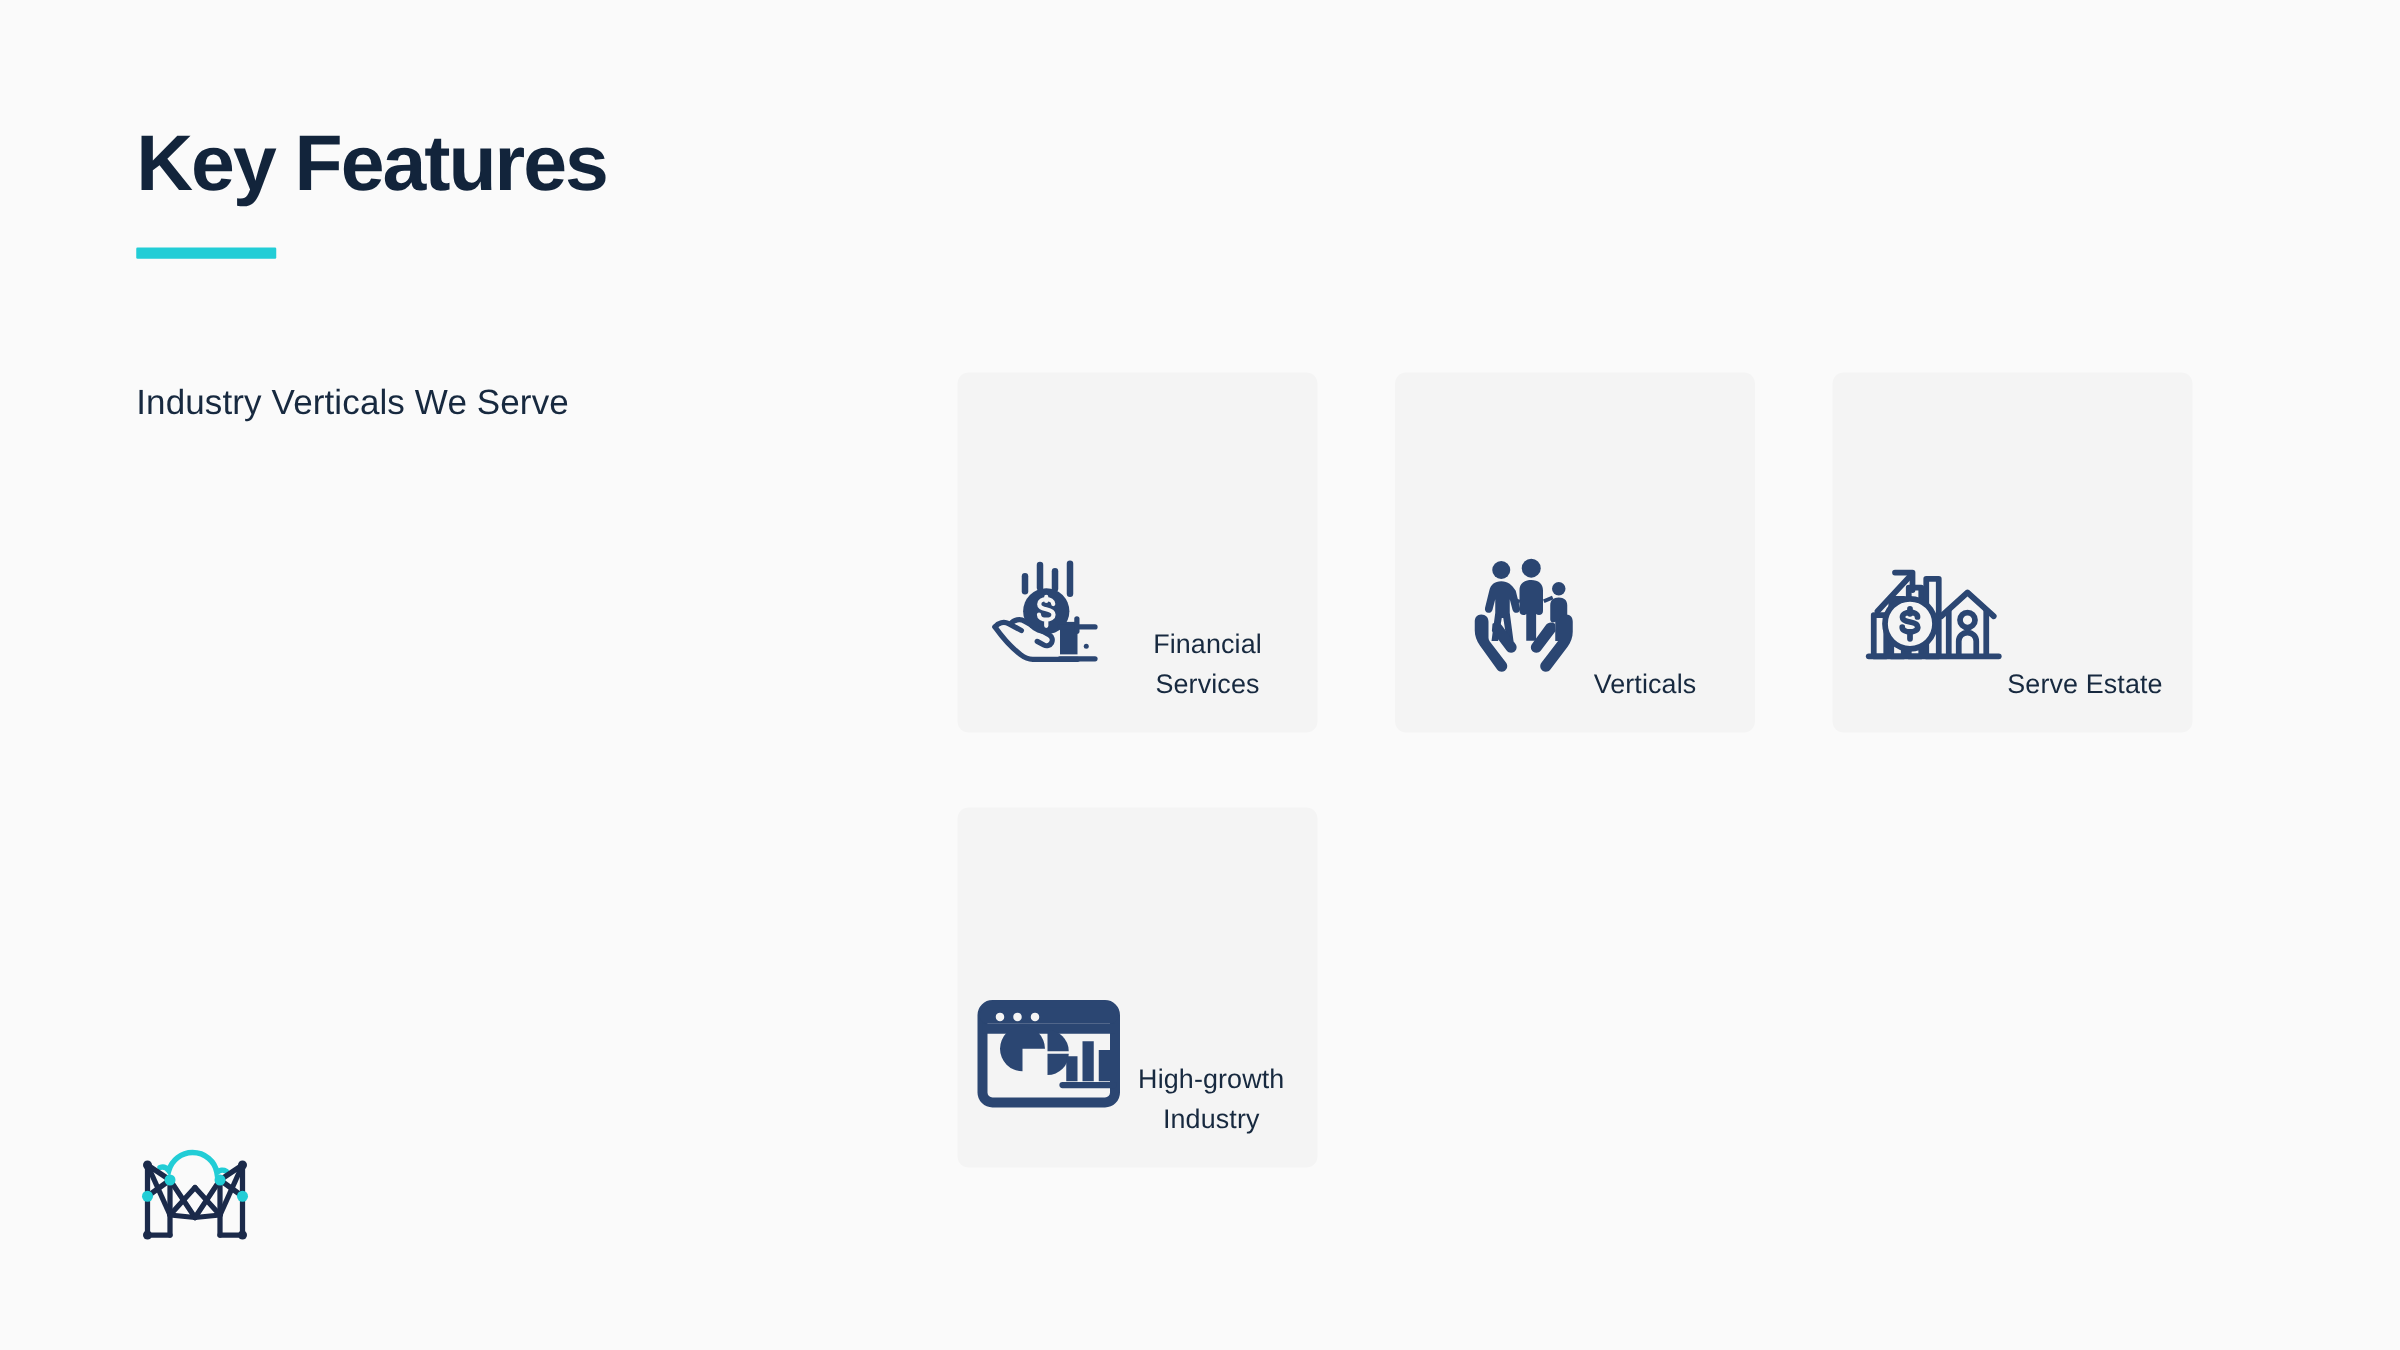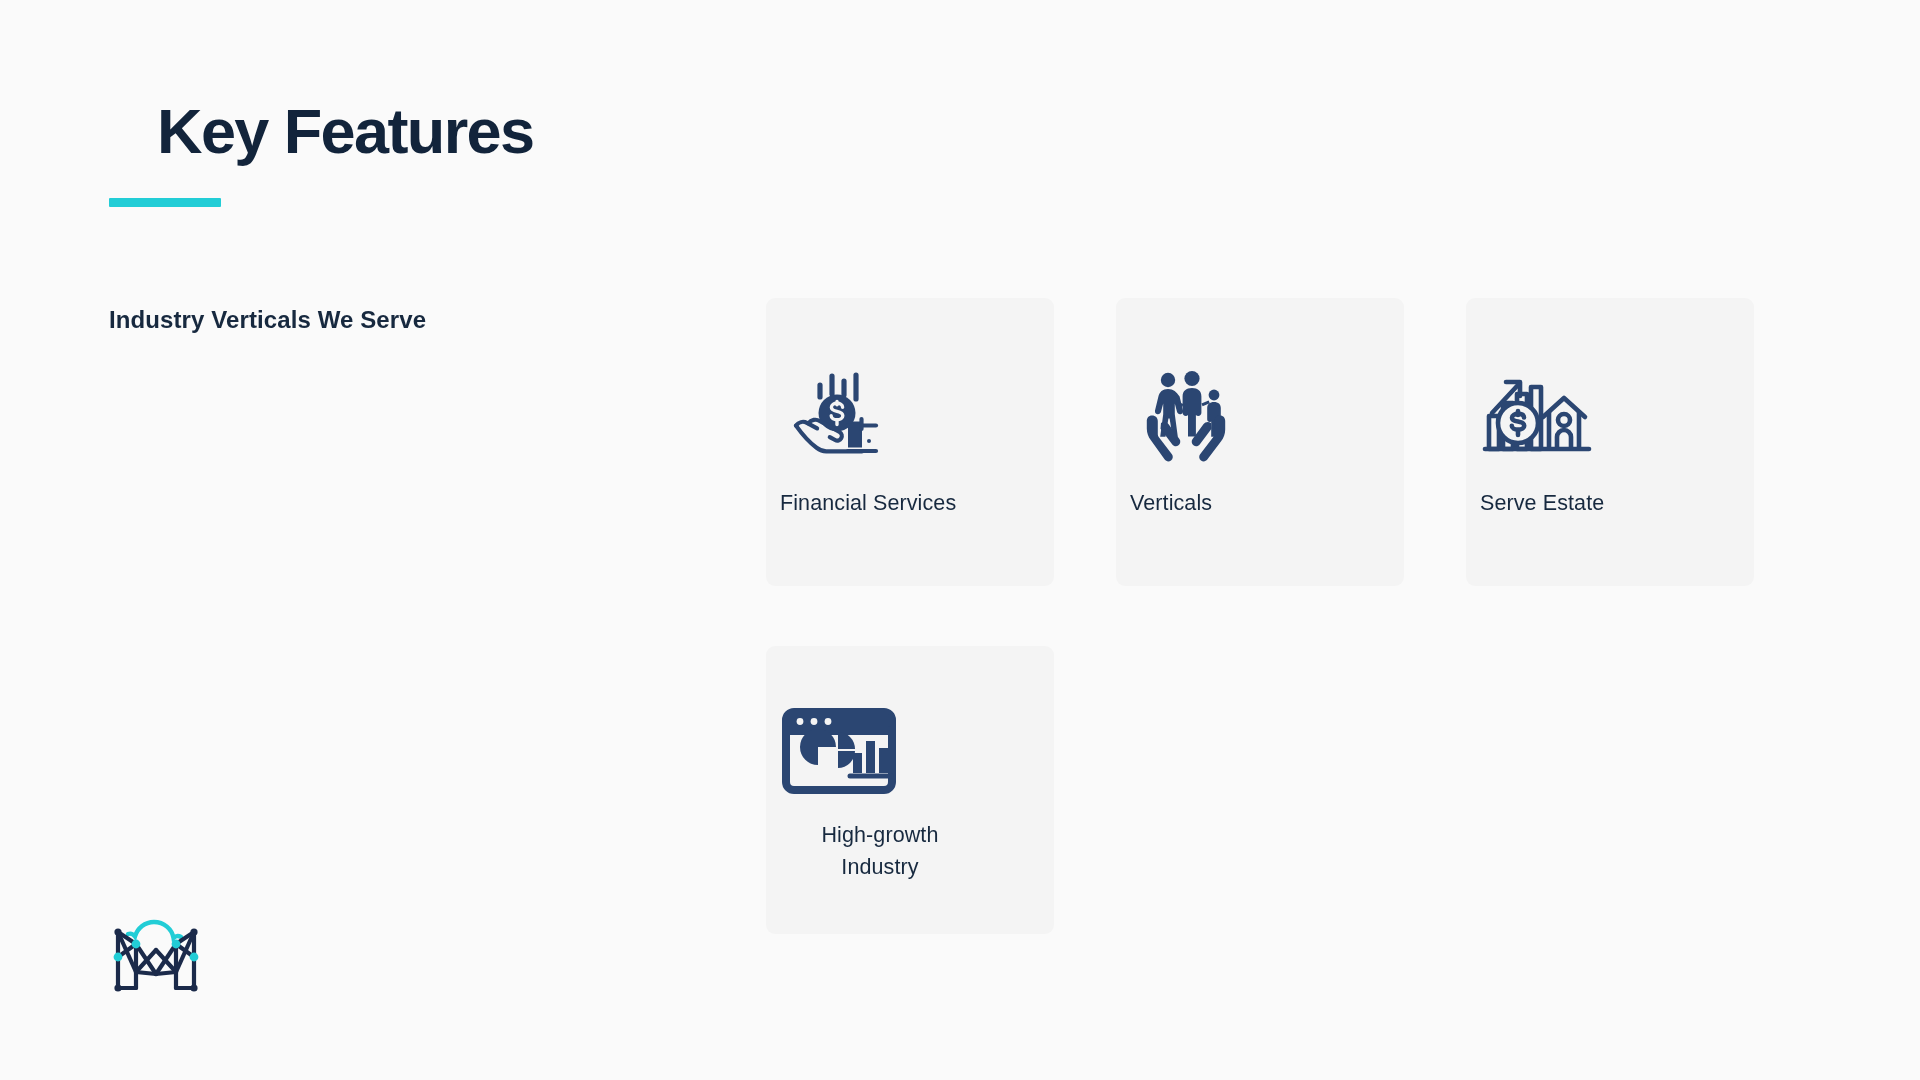--- a/index.html
+++ b/index.html
@@ -30,37 +30,36 @@
     top: 98px;
   }
 
   .page-title {
     font-size: 63px;
     font-weight: bold;
     color: #12243b;
     letter-spacing: -1.6px;
     line-height: 1.05;
     white-space: nowrap;
-    margin-left: 48px;
   }
 
   .accent-bar {
     width: 112px;
     height: 9px;
     background: #22cdd6;
     margin-top: 34px;
     border-radius: 1px;
   }
 
   .subtitle {
     position: absolute;
     left: 109px;
     top: 306px;
-    font-size: 24px;
-    font-weight: 700;
+    font-size: 28px;
+    font-weight: 400;
     color: #17293f;
     letter-spacing: 0.1px;
     white-space: nowrap;
   }
 
   
   .card-grid {
     position: absolute;
     left: 766px;
     top: 298px;
@@ -69,22 +68,22 @@
     grid-template-columns: repeat(3, 288px);
     grid-auto-rows: 288px;
     column-gap: 62px;
     row-gap: 60px;
   }
 
   .feature-card {
     background: #f4f4f4;
     border-radius: 9px;
     display: flex;
-    flex-direction: column;
-    align-items: flex-start;
+    flex-direction: row;
+    align-items: flex-end;
     justify-content: center;
     padding: 18px 14px 22px;
   }
 
   .card-icon {
     height: 118px;
     display: flex;
     align-items: center;
     justify-content: center;
     margin-bottom: 10px;

